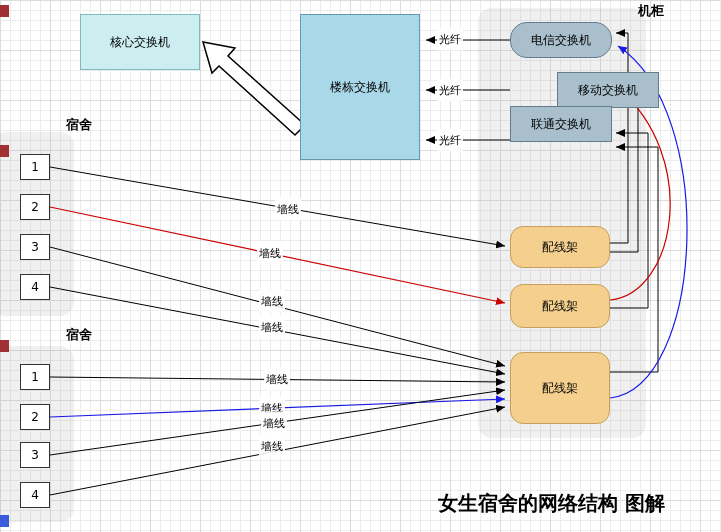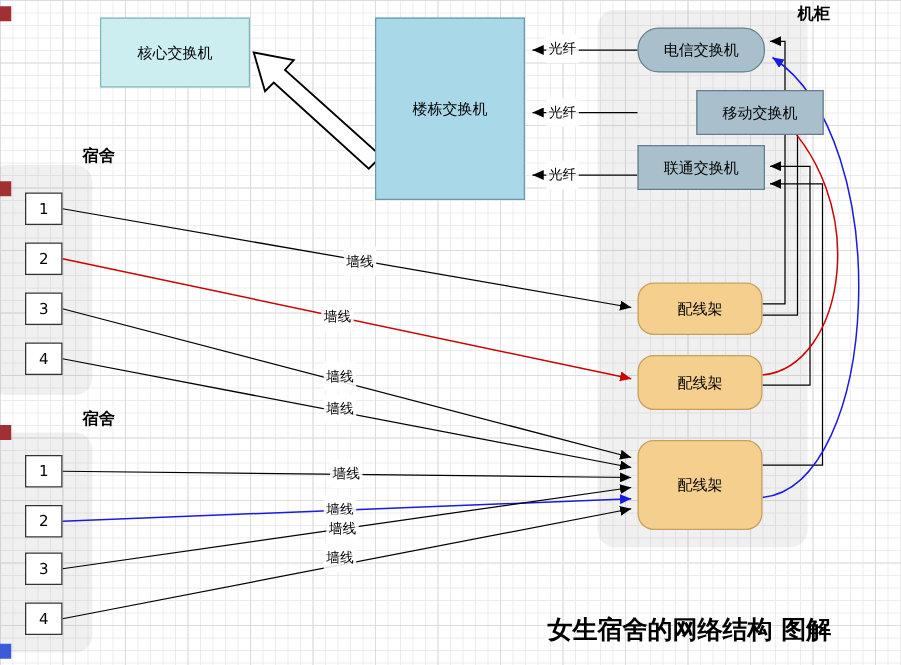--- a/index.html
+++ b/index.html
@@ -81,21 +81,21 @@
   </div>
   <div class="node core" style="left:80px;top:14px;width:120px;height:56px;">
     <span>核心交换机</span>
   </div>
   <div class="node isp" style="left:510px;top:22px;width:102px;height:36px;border-radius:17px;">
     <span>电信交换机</span>
   </div>
   <div class="node isp" style="left:510px;top:72px;width:102px;height:36px;margin-left:47px;">
     <span>移动交换机</span>
   </div>
-  <div class="node isp" style="left:510px;top:116px;width:102px;height:36px;">
+  <div class="node isp" style="left:510px;top:106px;width:102px;height:36px;">
     <span>联通交换机</span>
   </div>
   <div class="node patch" style="left:510px;top:226px;width:100px;height:42px;">
     <span>配线架</span>
   </div>
   <div class="node patch" style="left:510px;top:284px;width:100px;height:44px;">
     <span>配线架</span>
   </div>
   <div class="node patch" style="left:510px;top:352px;width:100px;height:72px;">
     <span>配线架</span>

